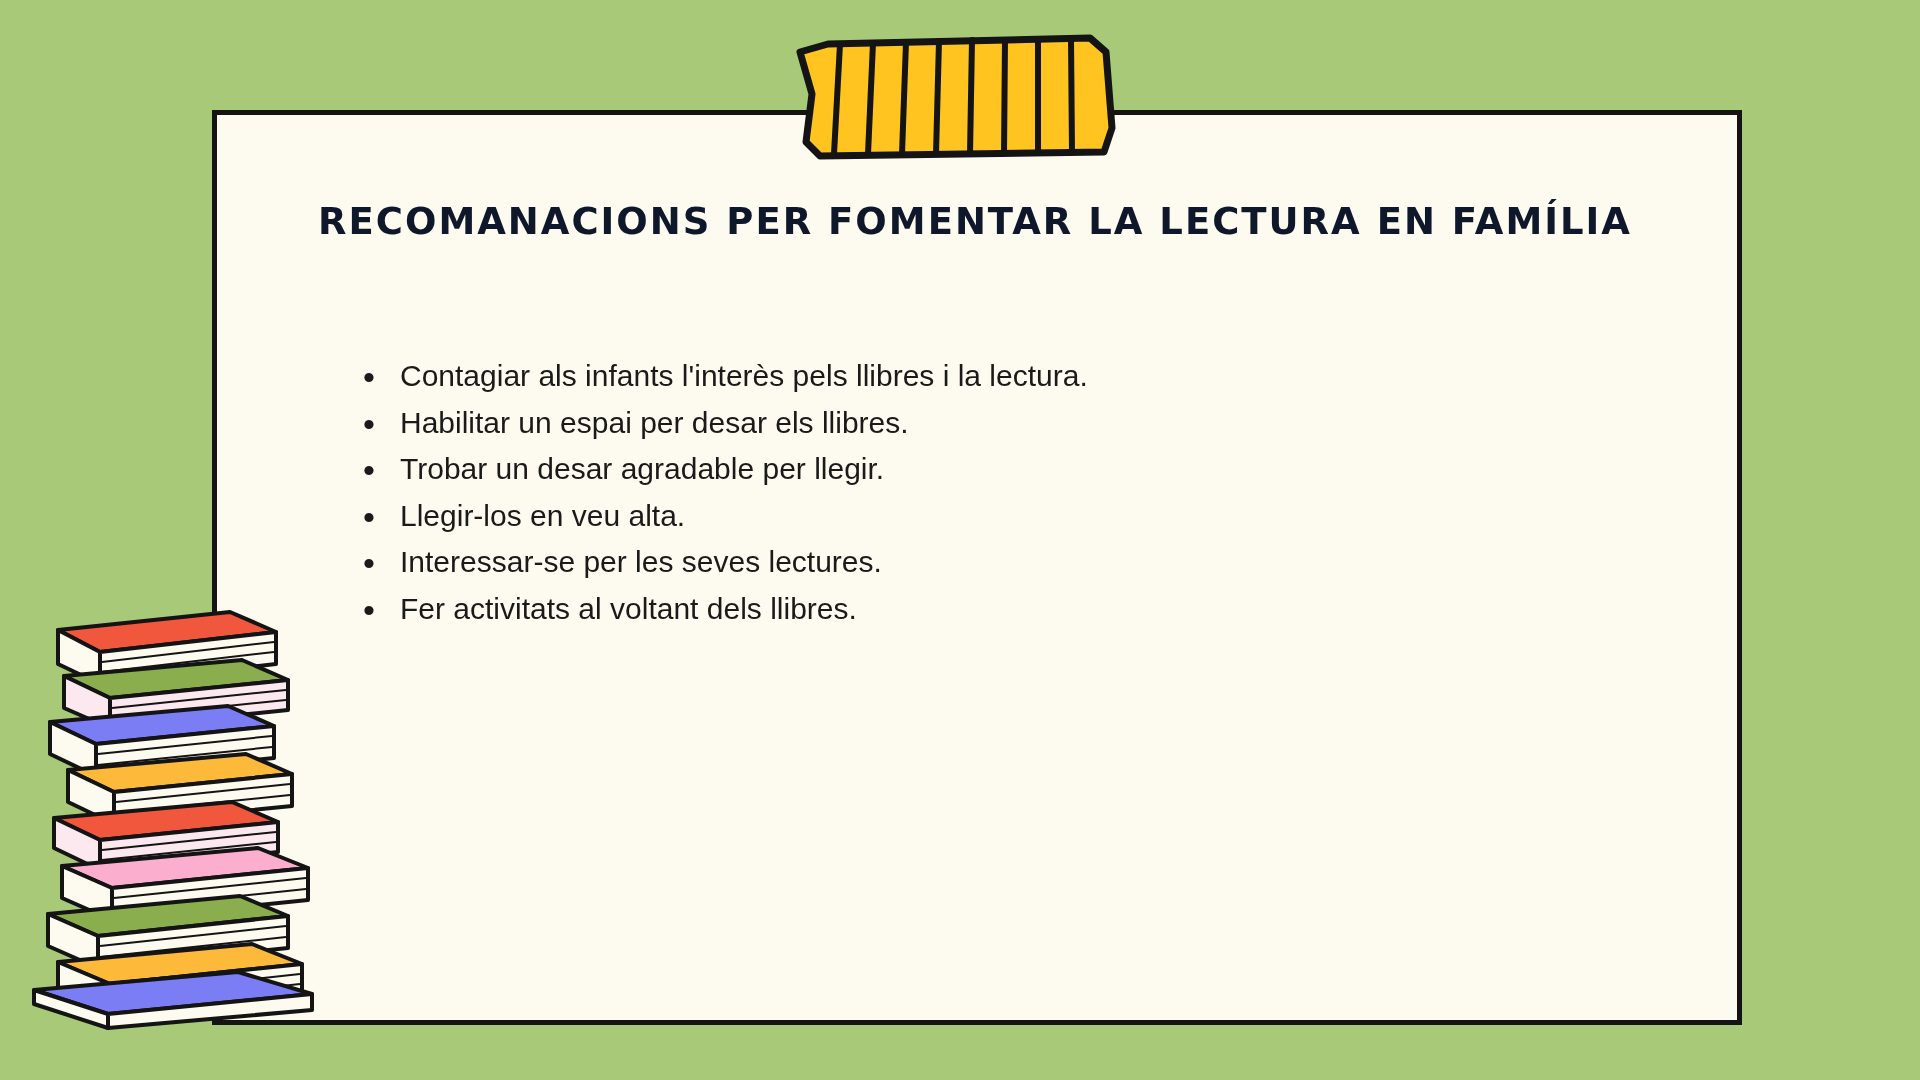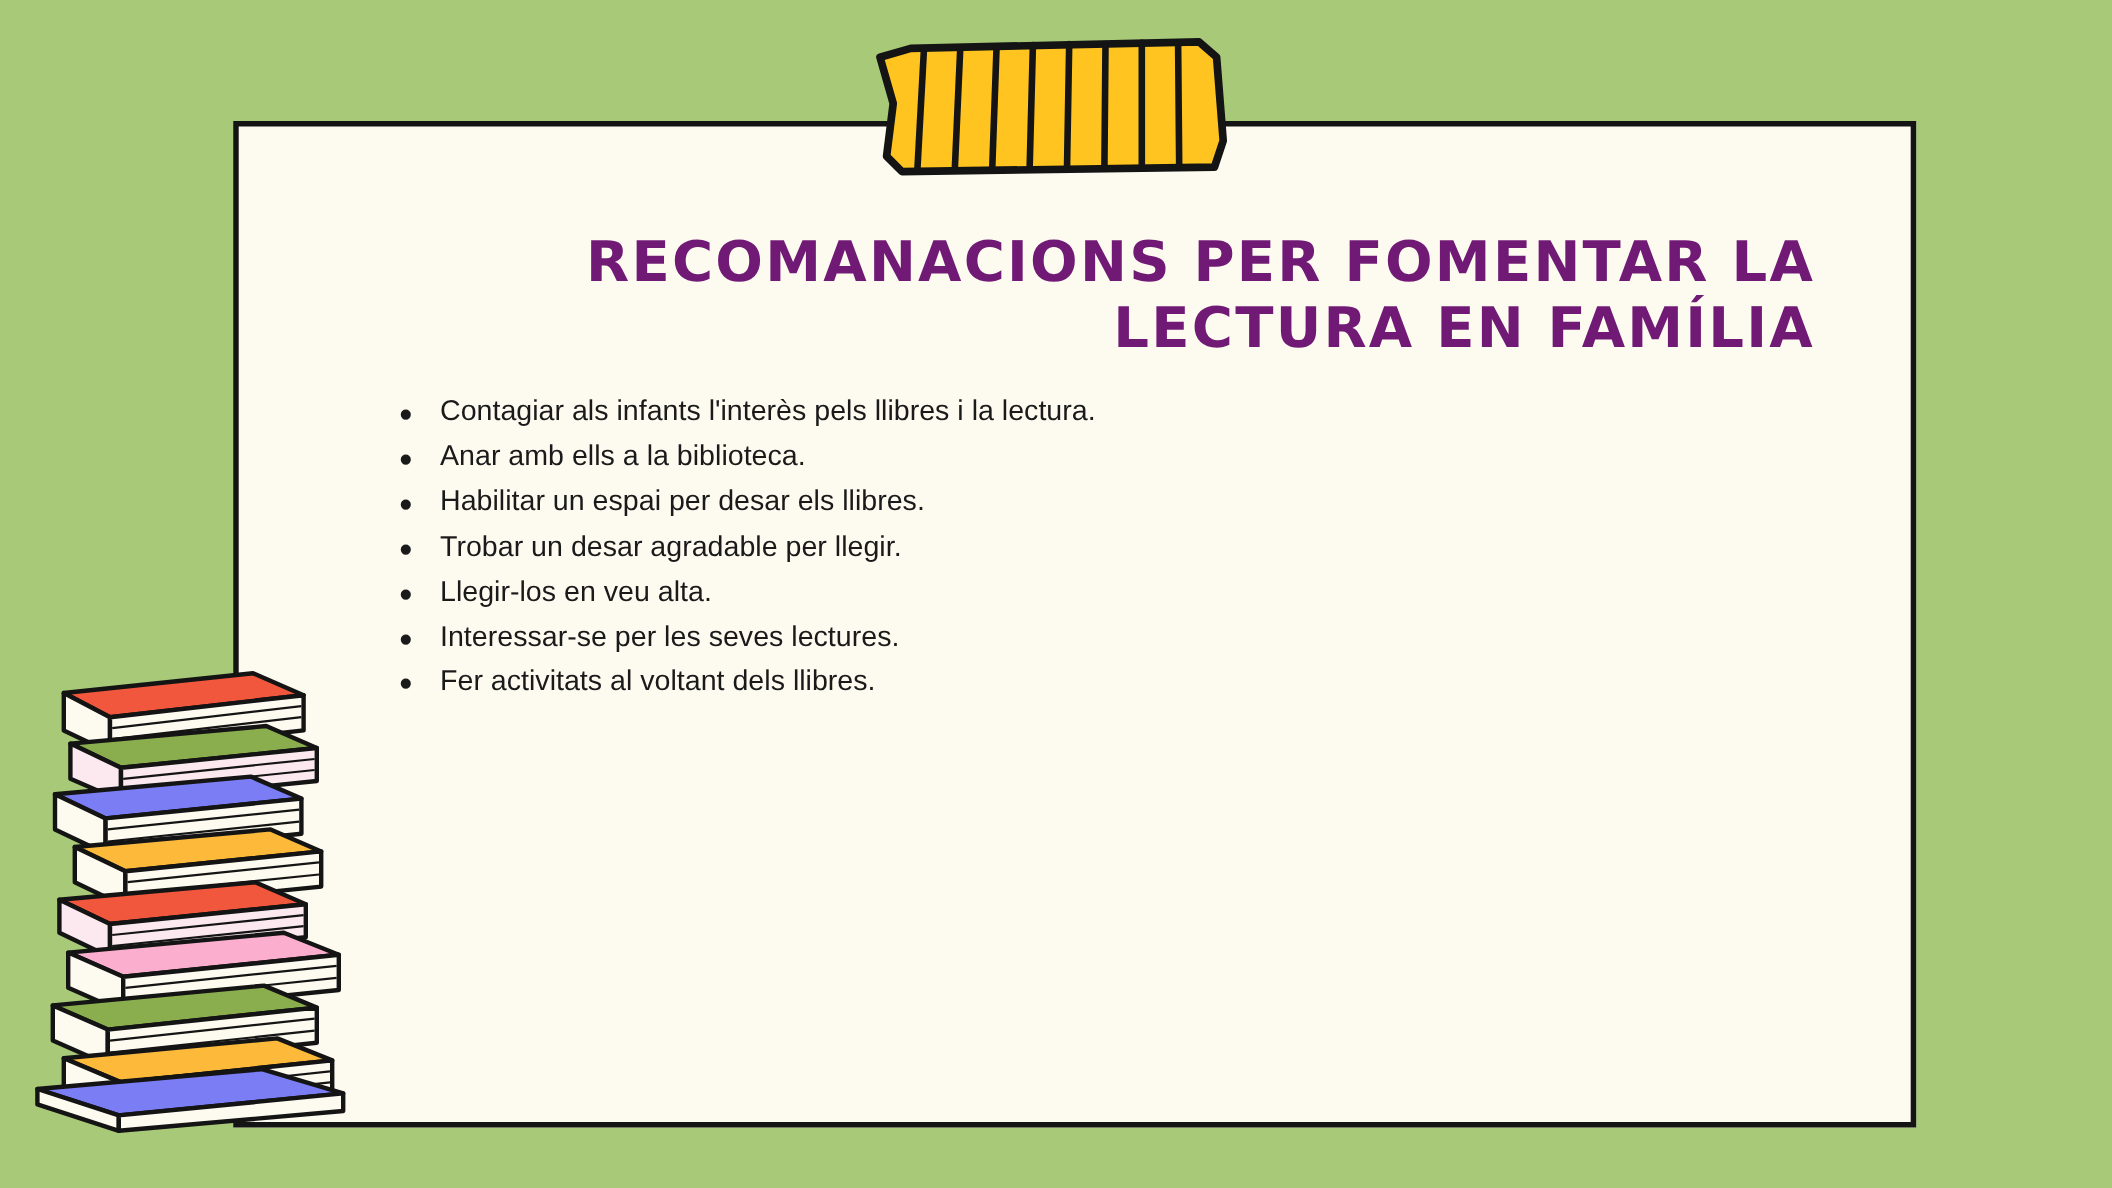--- a/index.html
+++ b/index.html
@@ -37,46 +37,46 @@
     height: 130px;
     z-index: 5;
   }
 
   
   #title {
     position: absolute;
     left: 300px;
     top: 175px;
     width: 1350px;
-    text-align: right;
+    text-align: center;
     font-family: "DejaVu Sans", sans-serif;
     font-weight: 700;
-    font-size: 51px;
+    font-size: 37px;
     line-height: 1.17;
     letter-spacing: 2px;
-    color: #701a75;
+    color: #0f172a;
     text-transform: uppercase;
     z-index: 4;
   }
 
   
   #reco-list {
     position: absolute;
     left: 355px;
     top: 355px;
     width: 1320px;
     margin: 0;
     padding: 0;
     list-style: none;
     z-index: 4;
   }
   #reco-list li {
     position: relative;
     padding-left: 45px;
-    font-size: 26px;
+    font-size: 30px;
     line-height: 1.42;
     color: #1a1a1a;
     margin-bottom: 4px;
     text-align: justify;
     text-justify: inter-word;
   }
   #reco-list li::before {
     content: "\2022";
     position: absolute;
     left: 8px;
@@ -117,21 +117,20 @@
       <line x1="248" y1="7" x2="248" y2="121"></line>
       <line x1="281" y1="7" x2="282" y2="120"></line>
     </g>
   </svg>
 </div>
 
 <h1 id="title">RECOMANACIONS PER FOMENTAR LA LECTURA EN FAMÍLIA</h1>
 
 <ul id="reco-list">
   <li class="no-justify">Contagiar als infants l'interès pels llibres i la lectura.</li>
-  <li class="no-justify">Anar amb ells a la biblioteca.</li>
   <li class="no-justify">Habilitar un espai per desar els llibres.</li>
   <li class="no-justify">Trobar un desar agradable per llegir.</li>
   <li class="no-justify">Llegir-los en veu alta.</li>
   <li class="no-justify">Interessar-se per les seves lectures.</li>
   <li class="no-justify">Fer activitats al voltant dels llibres.</li>
 </ul>
 
 <div id="book-stack">
   <svg viewBox="0 0 350 450" width="350" height="450" xmlns="http://www.w3.org/2000/svg">
     <g stroke="#141414" stroke-width="4" stroke-linejoin="round">

